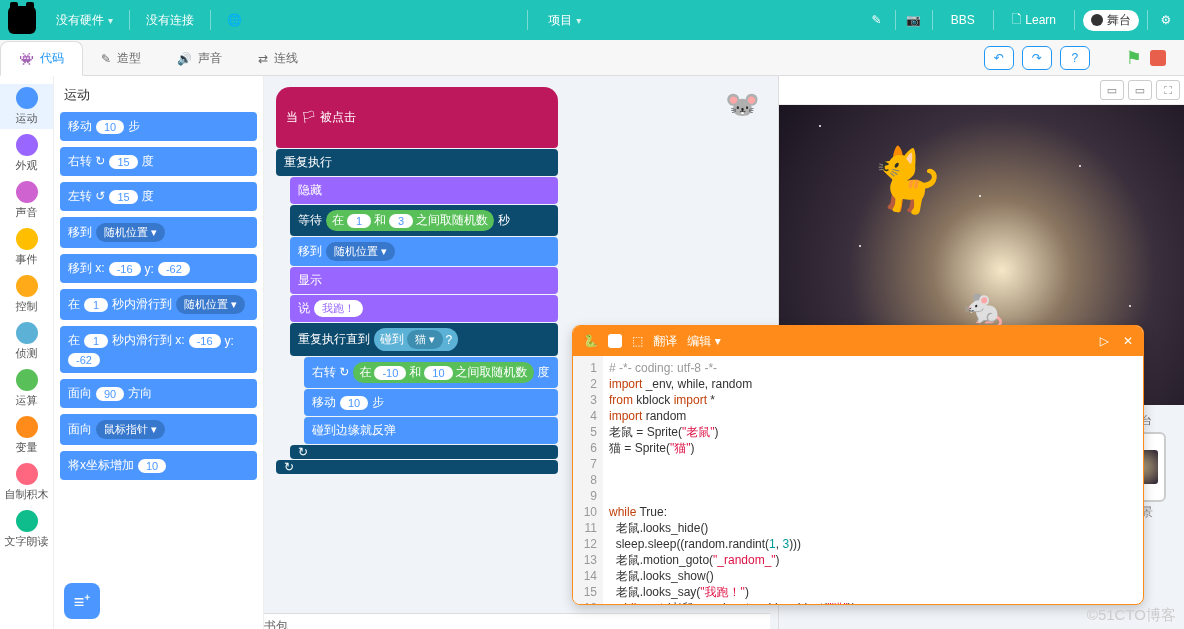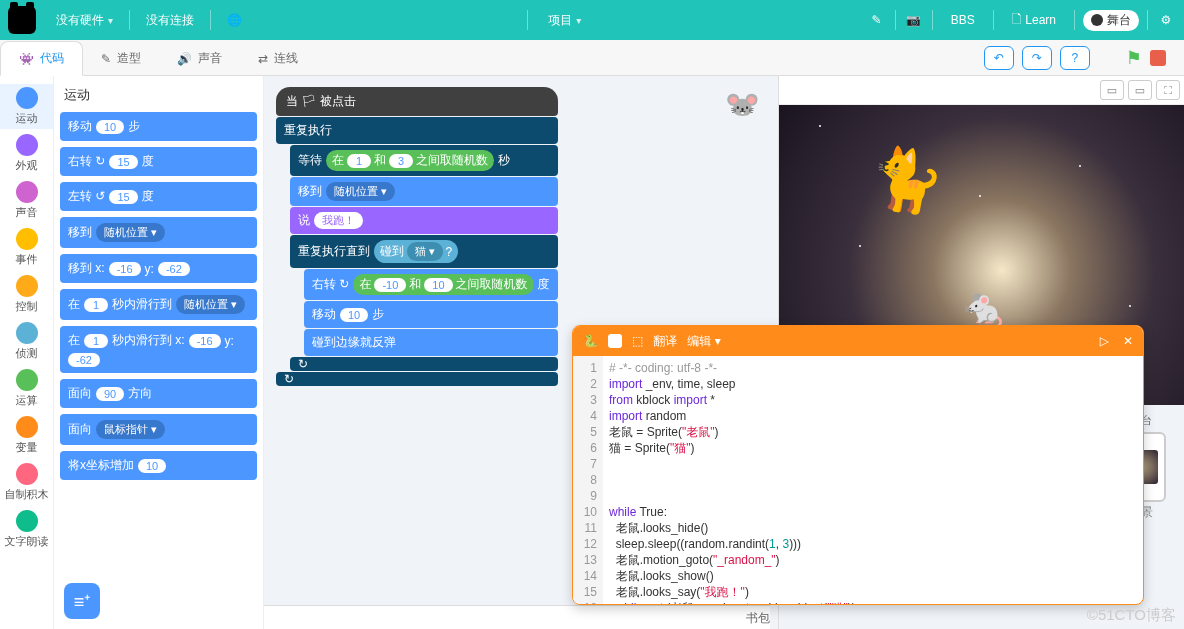--- a/index.html
+++ b/index.html
@@ -33,25 +33,25 @@
 .cat .lbl{font-size:11px;color:#555}
 .palette{width:210px;background:#fff;border-right:1px solid #eee;overflow:hidden;padding:6px;position:relative}
 .pal-head{font-size:13px;color:#333;margin:4px 0 8px 4px;font-weight:500}
 .blk{background:#4c97ff;color:#fff;border-radius:4px;padding:6px 8px;margin:6px 0;display:flex;align-items:center;gap:4px;flex-wrap:wrap;max-width:200px;font-size:12px}
 .pill{background:#fff;color:#4c97ff;border-radius:10px;padding:1px 8px;font-size:11px;min-width:24px;text-align:center}
 .dd{background:#3878cc;border-radius:10px;padding:2px 8px;font-size:11px}
 .add-btn{position:absolute;bottom:10px;left:10px;width:36px;height:36px;background:#4c97ff;border-radius:8px;color:#fff;display:flex;align-items:center;justify-content:center;font-size:18px;cursor:pointer}
 .workspace{flex:1;background:#f0f4f8;position:relative;overflow:hidden}
 .canvas-tools{position:absolute;right:16px;bottom:90px;display:flex;flex-direction:column;gap:6px}
 .canvas-tools div{width:28px;height:28px;background:#fff;border:1px solid #ccc;border-radius:4px;display:flex;align-items:center;justify-content:center;cursor:pointer;color:#666}
-.backpack{position:absolute;bottom:0;left:264px;right:414px;height:24px;border-top:1px solid #ddd;text-align:right;line-height:24px;color:#666;cursor:pointer;background:#fff}
+.backpack{position:absolute;bottom:0;left:264px;right:414px;height:16px;border-top:1px solid #ddd;text-align:left;line-height:24px;color:#666;cursor:pointer;background:#fff}
 .mouse-ic{position:absolute;top:12px;right:18px;color:#bbb;font-size:28px}
 .script{position:absolute;top:10px;left:12px}
 .sblk{border-radius:4px;color:#fff;padding:5px 8px;margin:1px 0;display:flex;align-items:center;gap:4px;font-size:12px}
-.hat{background:#404040;border-radius:14px 14px 4px 4px;padding:6px 10px}
+.hat{background:#be185d;border-radius:14px 14px 4px 4px;padding:22px 10px}
 .ctrlb{background:#0c4a6e}
 .lookb{background:#9966ff}
 .motb{background:#4c97ff}
 .inner{margin-left:14px}
 .opr{background:#59c059;border-radius:12px;padding:2px 6px;display:inline-flex;align-items:center;gap:3px}
 .sensr{background:#5cb1d6;border-radius:12px;padding:2px 6px;display:inline-flex;align-items:center;gap:3px}
 .stage-area{width:406px;border-left:1px solid #ddd;display:flex;flex-direction:column}
 .stage-hdr{display:flex;justify-content:flex-end;gap:4px;padding:4px;background:#fff;border-bottom:1px solid #eee}
 .stage-hdr div{width:24px;height:20px;border:1px solid #ccc;border-radius:3px;display:flex;align-items:center;justify-content:center;cursor:pointer;color:#888;font-size:11px}
 .stage-view{height:300px;background:radial-gradient(circle at 55% 55%,#f5e8c8 0%,#8a7560 25%,#3a2f3c 55%,#1a1420 100%);position:relative;overflow:hidden}
@@ -60,21 +60,21 @@
 .mouse-sprite{position:absolute;top:180px;left:180px;font-size:40px;color:#6b6b6b}
 .sprites-panel{flex:1;background:#f0f4f8;padding:8px;display:flex;gap:8px}
 .sprite-card{width:60px;height:70px;border:2px solid #2196f3;border-radius:6px;background:#fff;display:flex;flex-direction:column;align-items:center;justify-content:center;font-size:10px;gap:2px}
 .py-panel{position:absolute;left:572px;top:325px;width:572px;height:280px;background:#fff;border:1px solid #ff8c1a;border-radius:8px;overflow:hidden;display:flex;flex-direction:column;box-shadow:0 4px 12px rgba(0,0,0,.2)}
 .py-head{height:30px;background:#ff8c1a;display:flex;align-items:center;padding:0 10px;gap:10px;color:#fff}
 .py-head .sw{width:14px;height:14px;background:#fff;border-radius:3px}
 .py-head .r{margin-left:auto;display:flex;gap:14px;align-items:center}
 .py-body{flex:1;display:flex;overflow:hidden;font-family:Consolas,monospace;font-size:12px}
 .gutter{width:30px;background:#f4f4f4;color:#999;text-align:right;padding:4px 6px 4px 0;line-height:16px}
 .code{flex:1;padding:4px 6px;line-height:16px;white-space:pre;color:#333}
-.c-com{color:#999}.c-kw{color:#6d28d9}.c-str{color:#d14}.c-num{color:#099}
+.c-com{color:#999}.c-kw{color:#c2410c}.c-str{color:#d14}.c-num{color:#099}
 .watermark{position:absolute;right:8px;bottom:4px;color:#ccc;font-size:15px}
 </style>
 </head>
 <body>
 
 <div class="topbar">
   <div class="logo"></div>
   <div class="top-item">
       <span>没有硬件</span>
       <span class="chev">▾</span>
@@ -227,35 +227,37 @@
       </div>
     <div class="add-btn">≡⁺</div>
   </div>
 
   <div class="workspace">
     <div class="mouse-ic">🐭</div>
     <div class="script">
       <div class="sblk hat">当 🏳 被点击</div>
       <div class="sblk ctrlb">重复执行</div>
       <div class="inner">
+        <div class="sblk lookb">隐藏</div>
         <div class="sblk ctrlb">
             <span>等待</span>
             <span class="opr">
               <span>在</span>
               <span class="pill">1</span>
               <span>和</span>
               <span class="pill">3</span>
               <span>之间取随机数</span>
             </span>
             <span>秒</span>
           </div>
         <div class="sblk motb">
             <span>移到</span>
             <span class="dd">随机位置 ▾</span>
           </div>
+        <div class="sblk lookb">显示</div>
         <div class="sblk lookb">
             <span>说</span>
             <span class="pill" style="color:#9966ff">我跑！</span>
           </div>
         <div class="sblk ctrlb">
             <span>重复执行直到</span>
             <span class="sensr">
               <span>碰到</span>
               <span class="dd" style="background:#3d8eb0">猫 ▾</span>
               <span>?</span>
@@ -331,21 +333,21 @@
     <span>翻译</span>
     <span><span>编辑</span> ▾</span>
     <div class="r">
       <span>▷</span>
       <span>✕</span>
     </div>
   </div>
   <div class="py-body">
     <div class="gutter" id="gut">1<br>2<br>3<br>4<br>5<br>6<br>7<br>8<br>9<br>10<br>11<br>12<br>13<br>14<br>15<br>16<br>17<br>18<br>19<br>20<br>21</div>
     <div class="code"><span class="c-com"># -*- coding: utf-8 -*-</span>
-<span class="c-kw">import</span><span> _env, time, sleep</span>
+<span class="c-kw">import</span><span> _env, while, random</span>
 <span class="c-kw">from</span><span> kblock </span><span class="c-kw">import</span><span> *</span>
 <span class="c-kw">import</span><span> random</span>
 <span>老鼠 = Sprite(</span><span class="c-str">"老鼠"</span><span>)</span>
 <span>猫 = Sprite(</span><span class="c-str">"猫"</span><span>)</span>
 
 
 
 <span class="c-kw">while</span><span> True:</span>
 <span>  老鼠.looks_hide()</span>
 <span>  sleep.sleep((random.randint(</span><span class="c-num">1</span><span>, </span><span class="c-num">3</span><span>)))</span>

